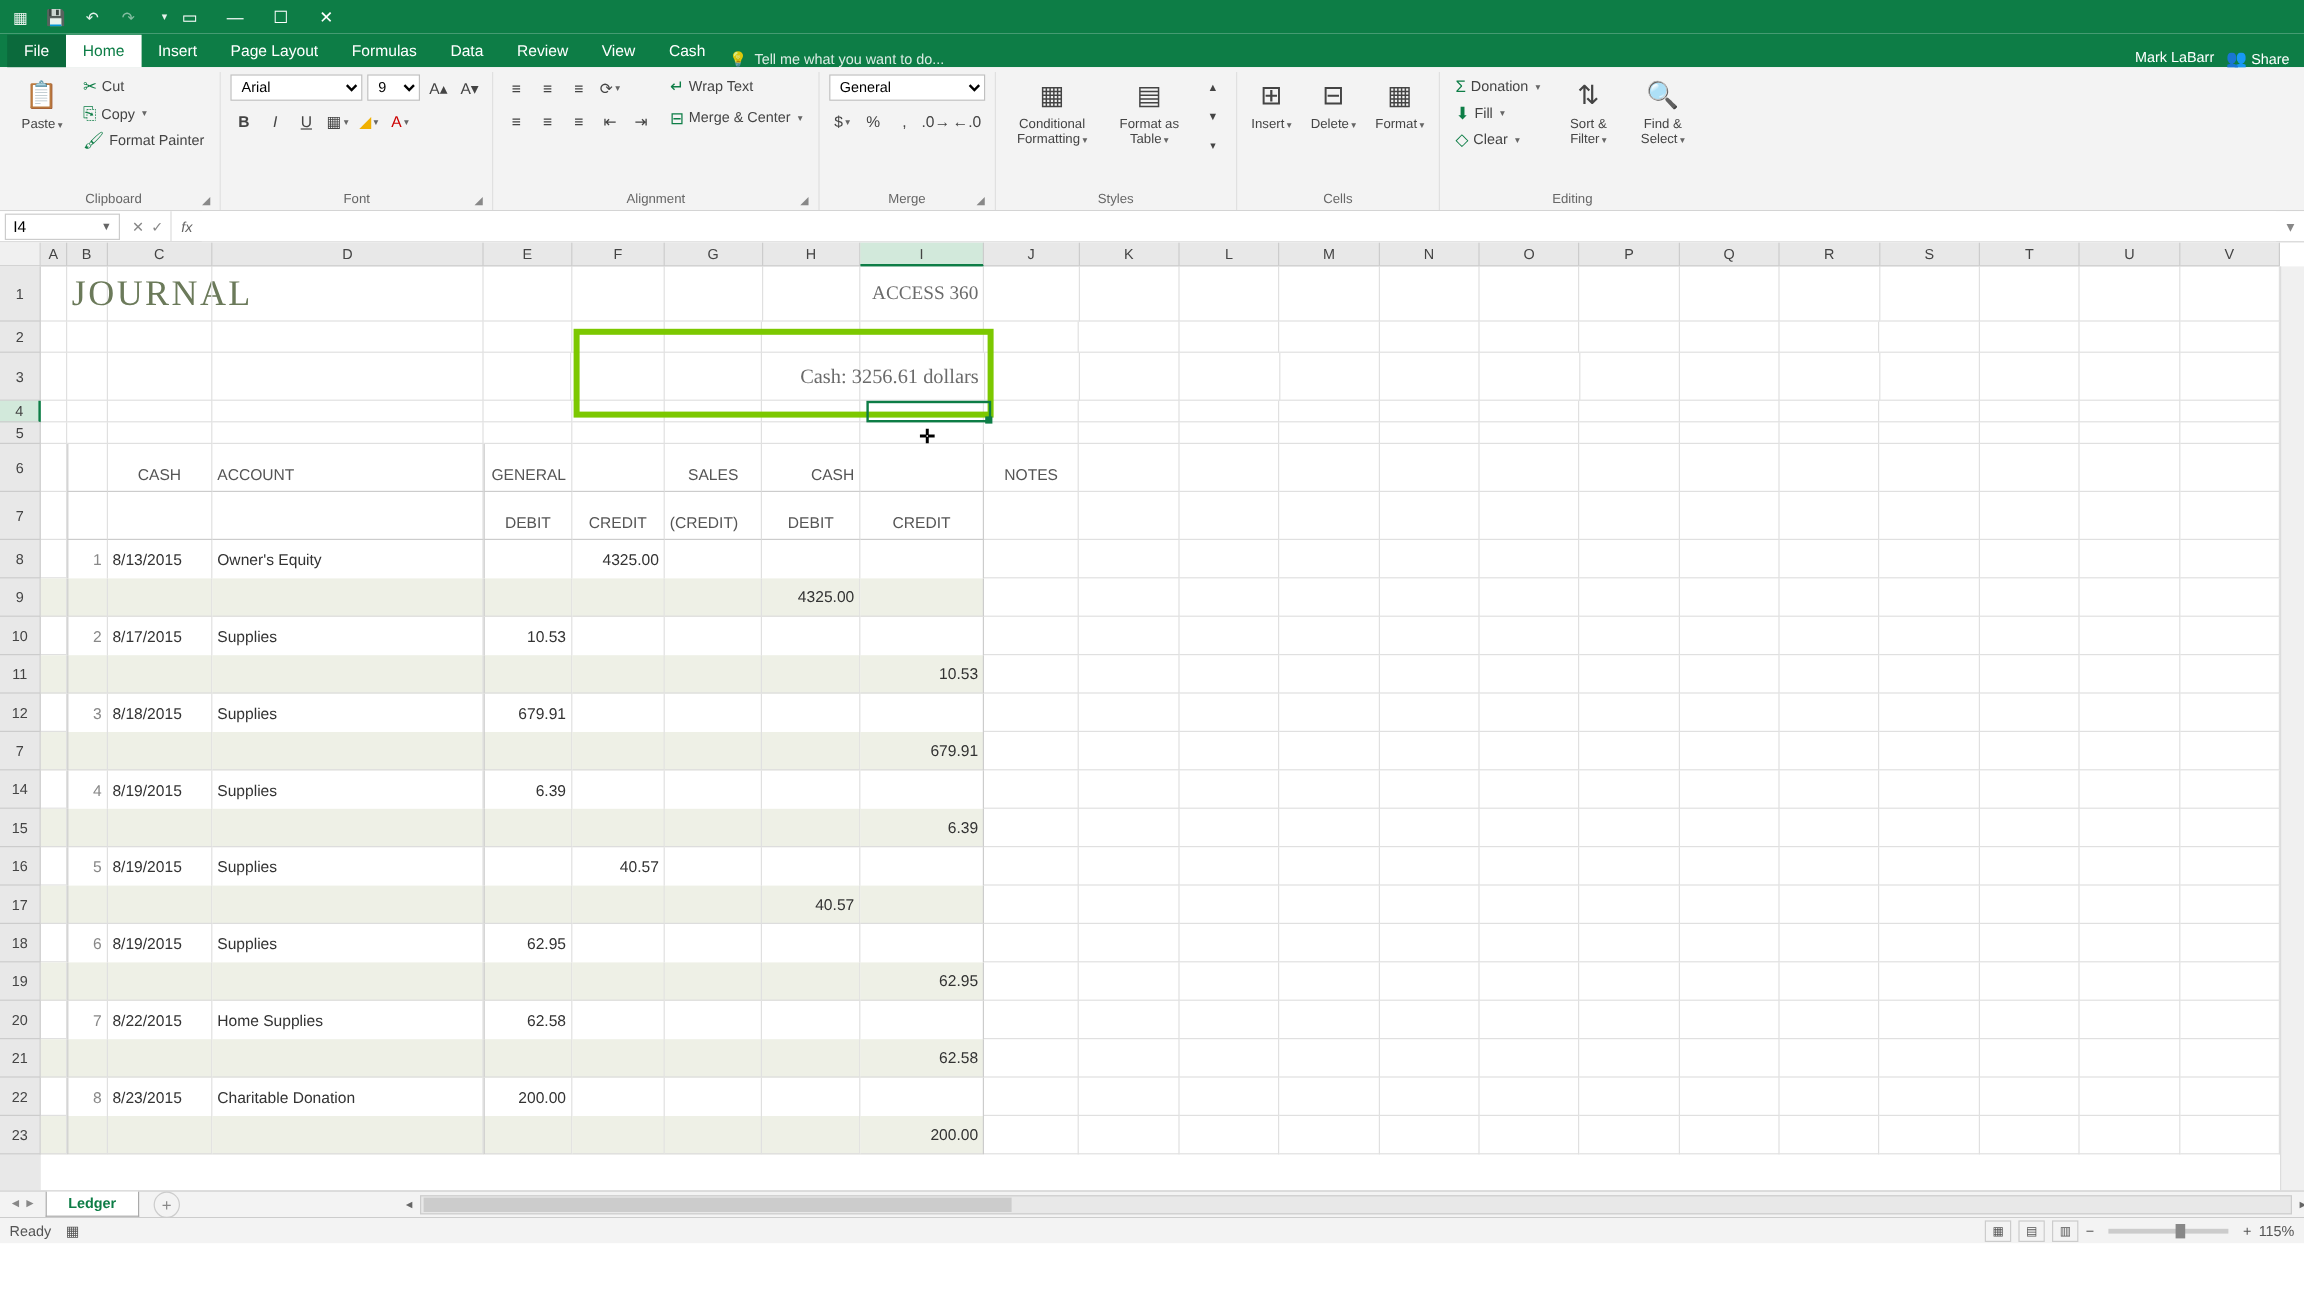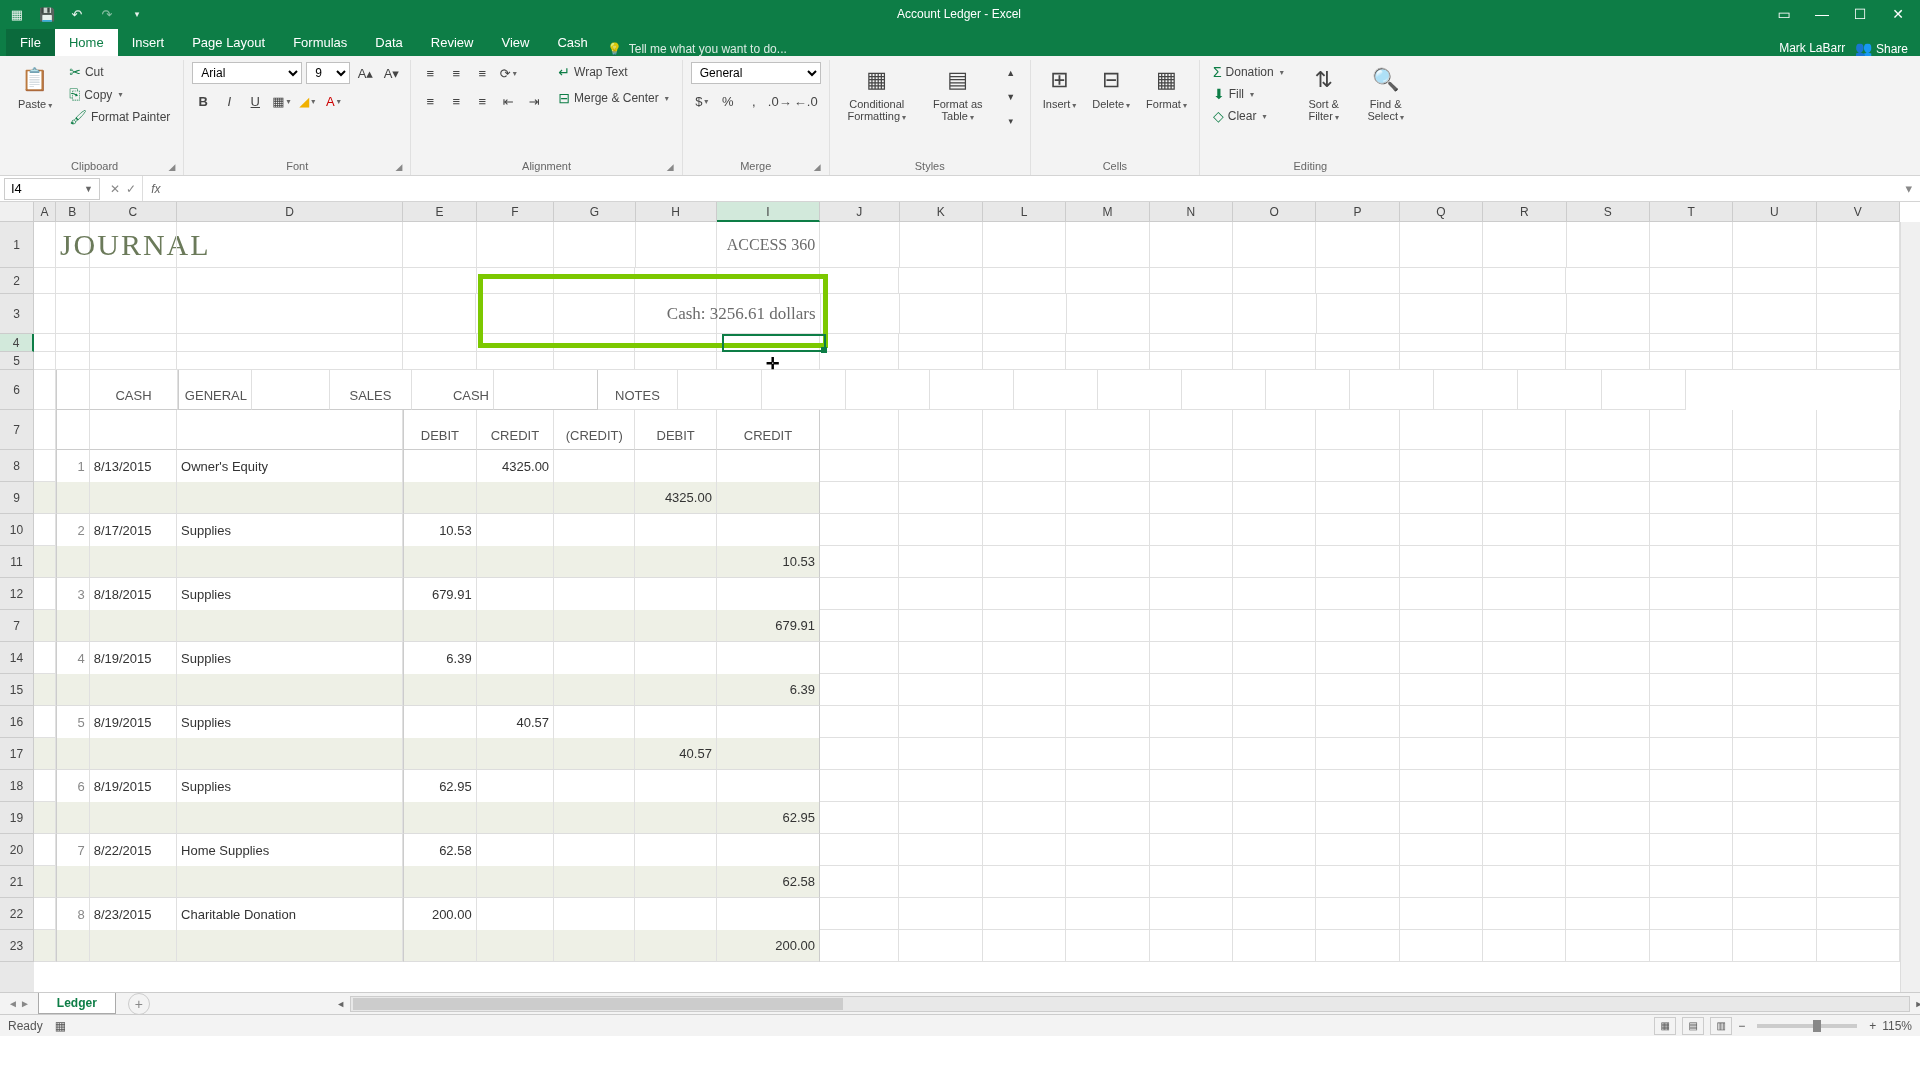--- a/index.html
+++ b/index.html
@@ -110,21 +110,20 @@
 <body>
 
 <div class="titlebar">
   <div class="qat">
     <span class="qicon">▦</span>
     <span class="qicon">💾</span>
     <span class="qicon">↶</span>
     <span class="qicon" style="opacity:.5">↷</span>
     <span class="qicon" style="font-size:9px">▾</span>
   </div>
-  <div class="title">Account Ledger - Excel</div>
   <div class="winbtns">
     <span>▭</span>
     <span>―</span>
     <span>☐</span>
     <span>✕</span>
   </div>
 </div>
 
 <div class="ribbon-tabs">
   <div class="tab file">File</div>
@@ -500,20 +499,23 @@
         <div class="cell" style="width: 84px; height: 18px;"></div>
         <div class="cell" style="width: 84px; height: 18px;"></div>
         <div class="cell" style="width: 84px; height: 18px;"></div>
       </div>
       <div class="row" style="height: 40px;">
         <div class="cell" style="width: 22px; height: 40px; align-items: flex-end; padding-bottom: 6px;"></div>
         <div class="cell tbl-border-left" style="width: 34px; height: 40px; align-items: flex-end; padding-bottom: 6px; border-bottom: 1px solid rgb(204, 204, 204);"></div>
         <div class="cell" style="width: 88px; height: 40px; align-items: flex-end; padding-bottom: 6px; border-bottom: 1px solid rgb(204, 204, 204); justify-content: center;">
           <span class="hdr">CASH</span>
         </div>
+        <div class="cell" style="width: 228px; height: 40px; align-items: flex-end; padding-bottom: 6px; border-bottom: 1px solid rgb(204, 204, 204);">
+          <span class="hdr">ACCOUNT</span>
+        </div>
         <div class="cell tbl-border-left" style="width: 74px; height: 40px; align-items: flex-end; padding-bottom: 6px; border-bottom: 1px solid rgb(204, 204, 204); justify-content: flex-end;">
           <span class="hdr">GENERAL</span>
         </div>
         <div class="cell" style="width: 78px; height: 40px; align-items: flex-end; padding-bottom: 6px; border-bottom: 1px solid rgb(204, 204, 204);"></div>
         <div class="cell" style="width: 82px; height: 40px; align-items: flex-end; padding-bottom: 6px; border-bottom: 1px solid rgb(204, 204, 204); justify-content: center;">
           <span class="hdr">SALES</span>
         </div>
         <div class="cell" style="width: 82px; height: 40px; align-items: flex-end; padding-bottom: 6px; border-bottom: 1px solid rgb(204, 204, 204); justify-content: flex-end;">
           <span class="hdr">CASH</span>
         </div>
@@ -538,21 +540,21 @@
         <div class="cell" style="width: 22px; height: 40px; align-items: flex-end; padding-bottom: 6px;"></div>
         <div class="cell tbl-border-left" style="width: 34px; height: 40px; align-items: flex-end; padding-bottom: 6px; border-bottom: 1px solid rgb(204, 204, 204);"></div>
         <div class="cell" style="width: 88px; height: 40px; align-items: flex-end; padding-bottom: 6px; border-bottom: 1px solid rgb(204, 204, 204);"></div>
         <div class="cell" style="width: 228px; height: 40px; align-items: flex-end; padding-bottom: 6px; border-bottom: 1px solid rgb(204, 204, 204);"></div>
         <div class="cell tbl-border-left" style="width: 74px; height: 40px; align-items: flex-end; padding-bottom: 6px; border-bottom: 1px solid rgb(204, 204, 204); justify-content: center;">
           <span class="hdr">DEBIT</span>
         </div>
         <div class="cell" style="width: 78px; height: 40px; align-items: flex-end; padding-bottom: 6px; border-bottom: 1px solid rgb(204, 204, 204); justify-content: center;">
           <span class="hdr">CREDIT</span>
         </div>
-        <div class="cell" style="width: 82px; height: 40px; align-items: flex-end; padding-bottom: 6px; border-bottom: 1px solid rgb(204, 204, 204); justify-content: center;">
+        <div class="cell" style="width: 82px; height: 40px; align-items: flex-end; padding-bottom: 6px; border-bottom: 1px solid rgb(204, 204, 204); justify-content: flex-start;">
           <span class="hdr">(CREDIT)</span>
         </div>
         <div class="cell" style="width: 82px; height: 40px; align-items: flex-end; padding-bottom: 6px; border-bottom: 1px solid rgb(204, 204, 204); justify-content: center;">
           <span class="hdr">DEBIT</span>
         </div>
         <div class="cell tbl-border-right" style="width: 104px; height: 40px; align-items: flex-end; padding-bottom: 6px; border-bottom: 1px solid rgb(204, 204, 204); justify-content: center;">
           <span class="hdr">CREDIT</span>
         </div>
         <div class="cell" style="width: 80px; height: 40px; align-items: flex-end; padding-bottom: 6px;"></div>
         <div class="cell" style="width: 84px; height: 40px; align-items: flex-end; padding-bottom: 6px;"></div>

